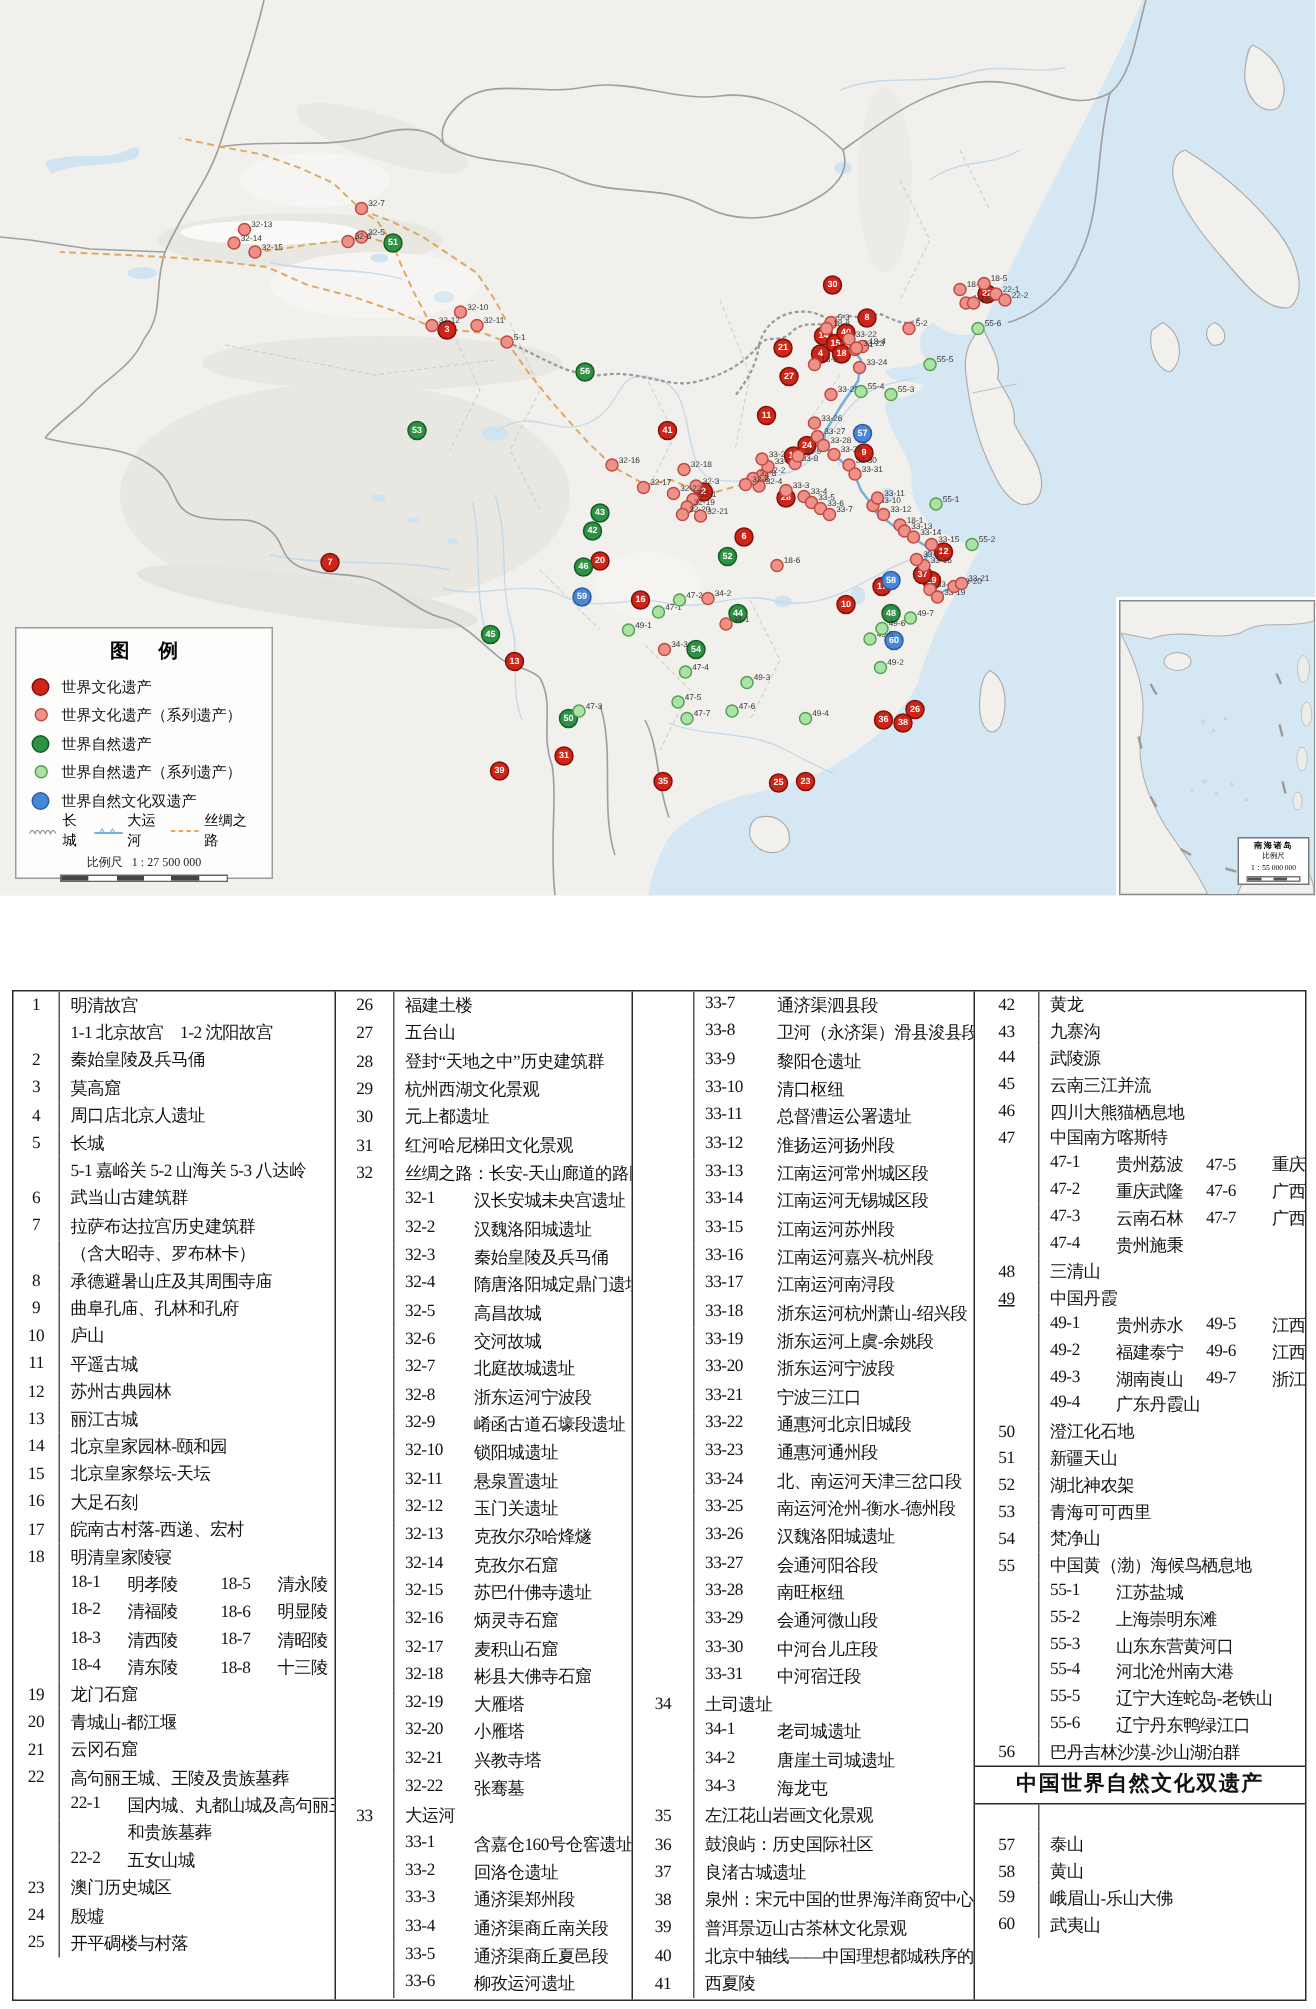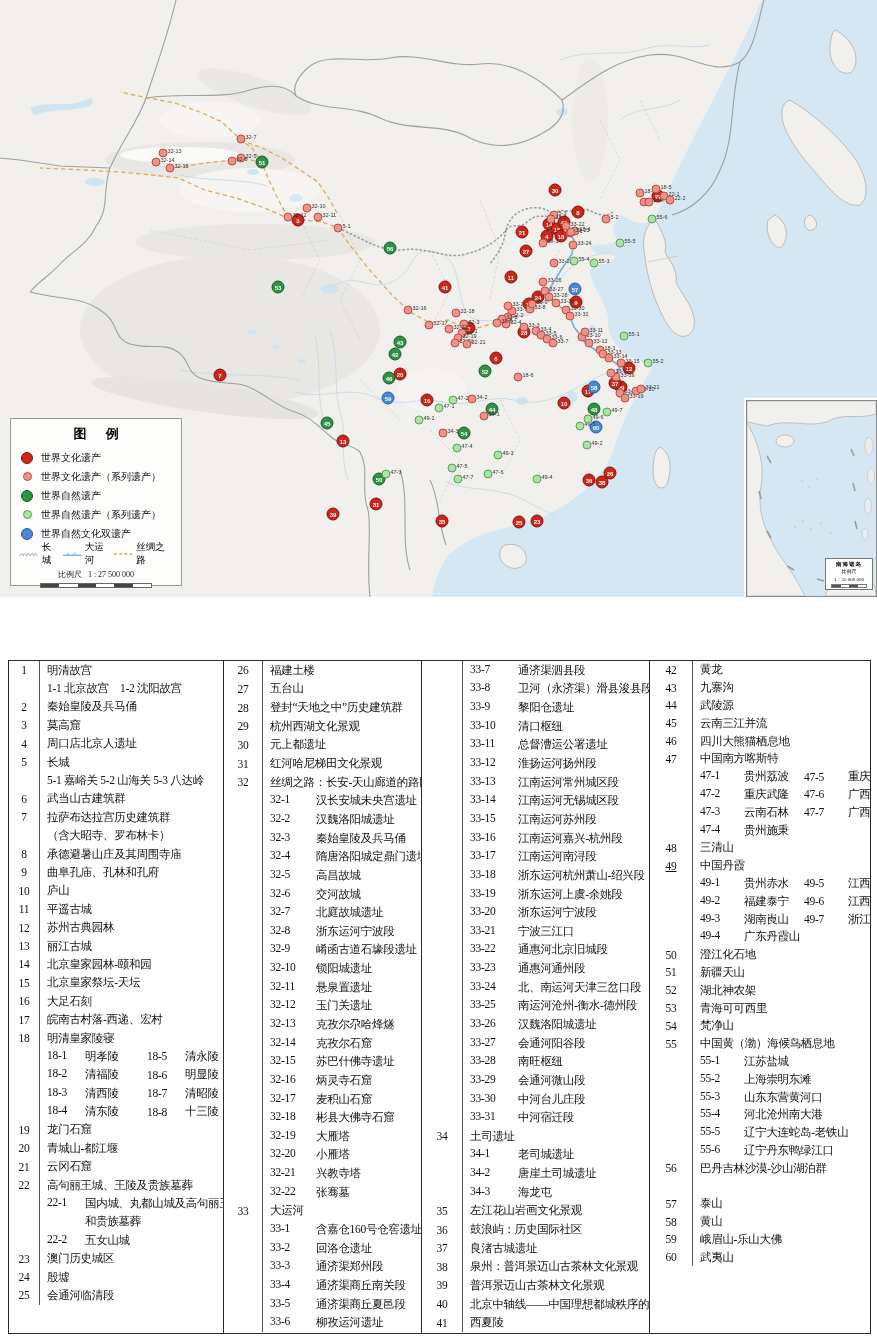--- a/index.html
+++ b/index.html
@@ -852,21 +852,21 @@
         </div>
         <div class="trow" style="height: 18.4px;">
           <span class="tnum" style="width: 30px;">24</span>
           <span class="tcont">
             <span>殷墟</span>
           </span>
         </div>
         <div class="trow" style="height: 18.4px;">
           <span class="tnum" style="width: 30px;">25</span>
           <span class="tcont">
-            <span>会通河临清段</span>
+            <span>开平碉楼与村落</span>
           </span>
         </div>
       </div>
       <div class="tcol" style="width: 198px;">
         <div class="trow" style="height: 18.65px;">
           <span class="tnum" style="width: 38px;">26</span>
           <span class="tcont">
             <span>福建土楼</span>
           </span>
         </div>
@@ -1438,21 +1438,21 @@
         </div>
         <div class="trow" style="height: 18.65px;">
           <span class="tnum" style="width: 40px;">37</span>
           <span class="tcont">
             <span>良渚古城遗址</span>
           </span>
         </div>
         <div class="trow" style="height: 18.65px;">
           <span class="tnum" style="width: 40px;">38</span>
           <span class="tcont">
-            <span>泉州：普洱景迈山古茶林文化景观</span>
+            <span>泉州：宋元中国的世界海洋商贸中心</span>
           </span>
         </div>
         <div class="trow" style="height: 18.65px;">
           <span class="tnum" style="width: 40px;">39</span>
           <span class="tcont">
             <span>普洱景迈山古茶林文化景观</span>
           </span>
         </div>
         <div class="trow" style="height: 18.65px;">
           <span class="tnum" style="width: 40px;">40</span>
@@ -1689,20 +1689,21 @@
               <span>辽宁丹东鸭绿江口</span>
             </span>
           </span>
         </div>
         <div class="trow" style="height: 17.8px;">
           <span class="tnum" style="width: 42px;">56</span>
           <span class="tcont">
             <span>巴丹吉林沙漠-沙山湖泊群</span>
           </span>
         </div>
+        <div class="thead mid">中国世界自然文化双遗产</div>
         <div class="trow" style="height: 17.8px;">
           <span class="tnum" style="width: 42px;"></span>
           <span class="tcont"></span>
         </div>
         <div class="trow" style="height: 17.8px;">
           <span class="tnum" style="width: 42px;">57</span>
           <span class="tcont">
             <span>泰山</span>
           </span>
         </div>

